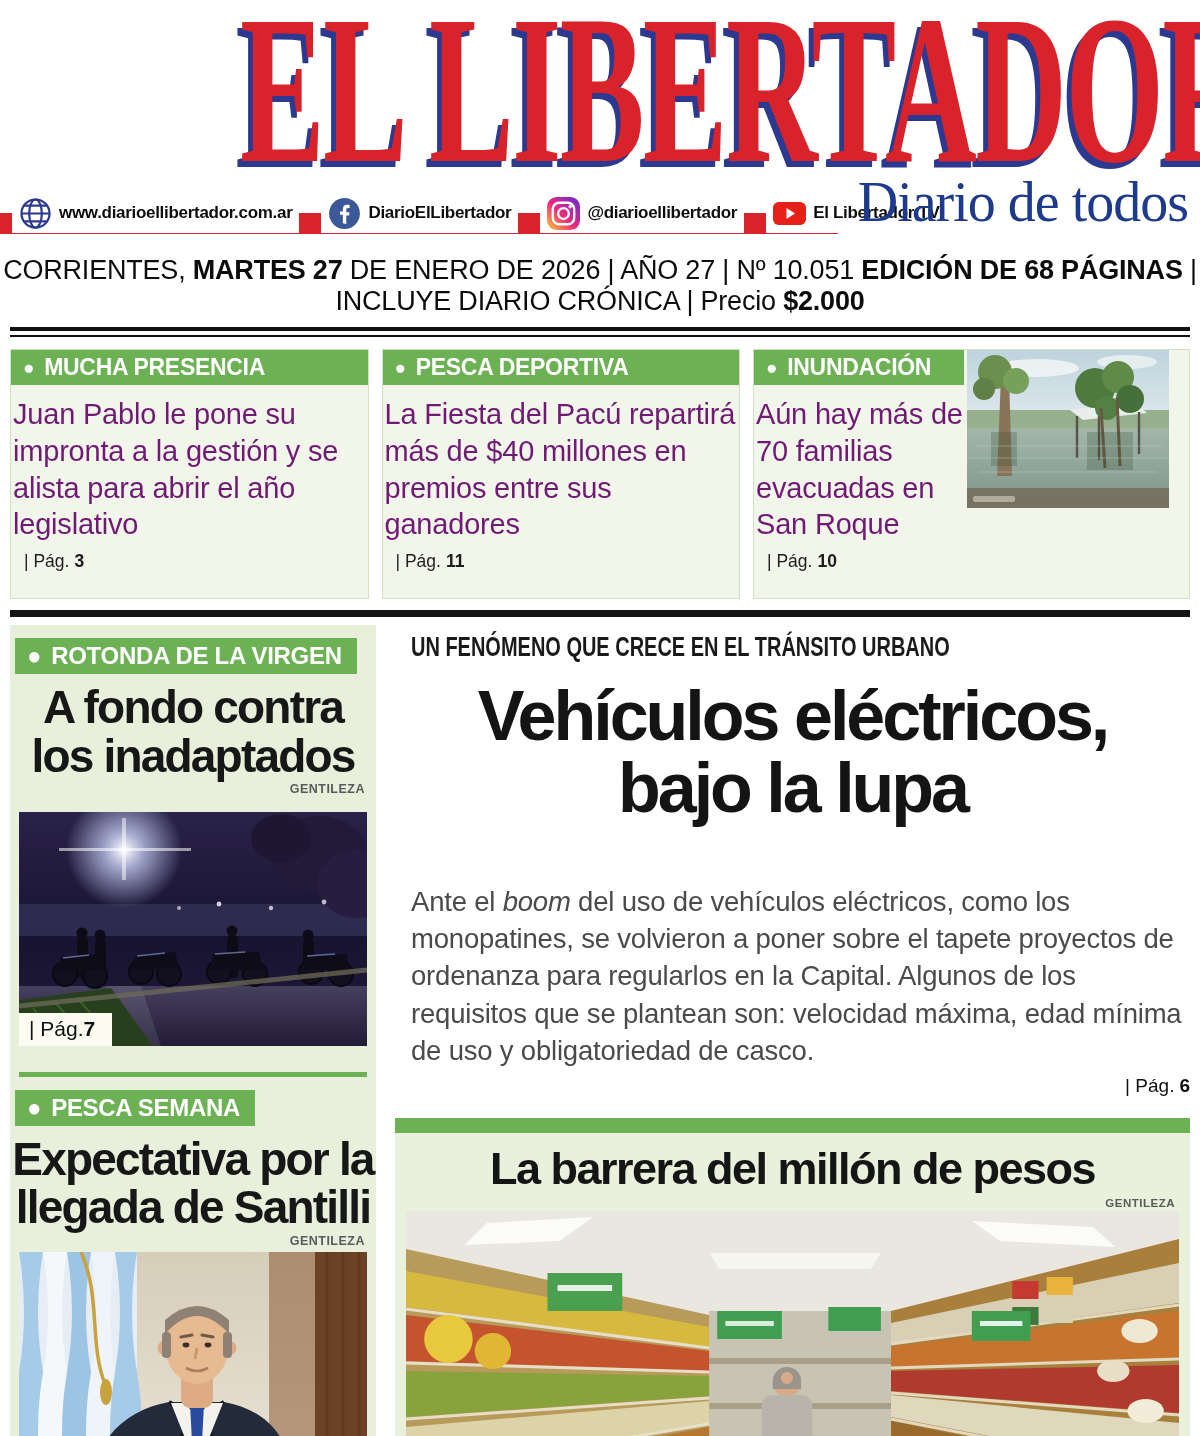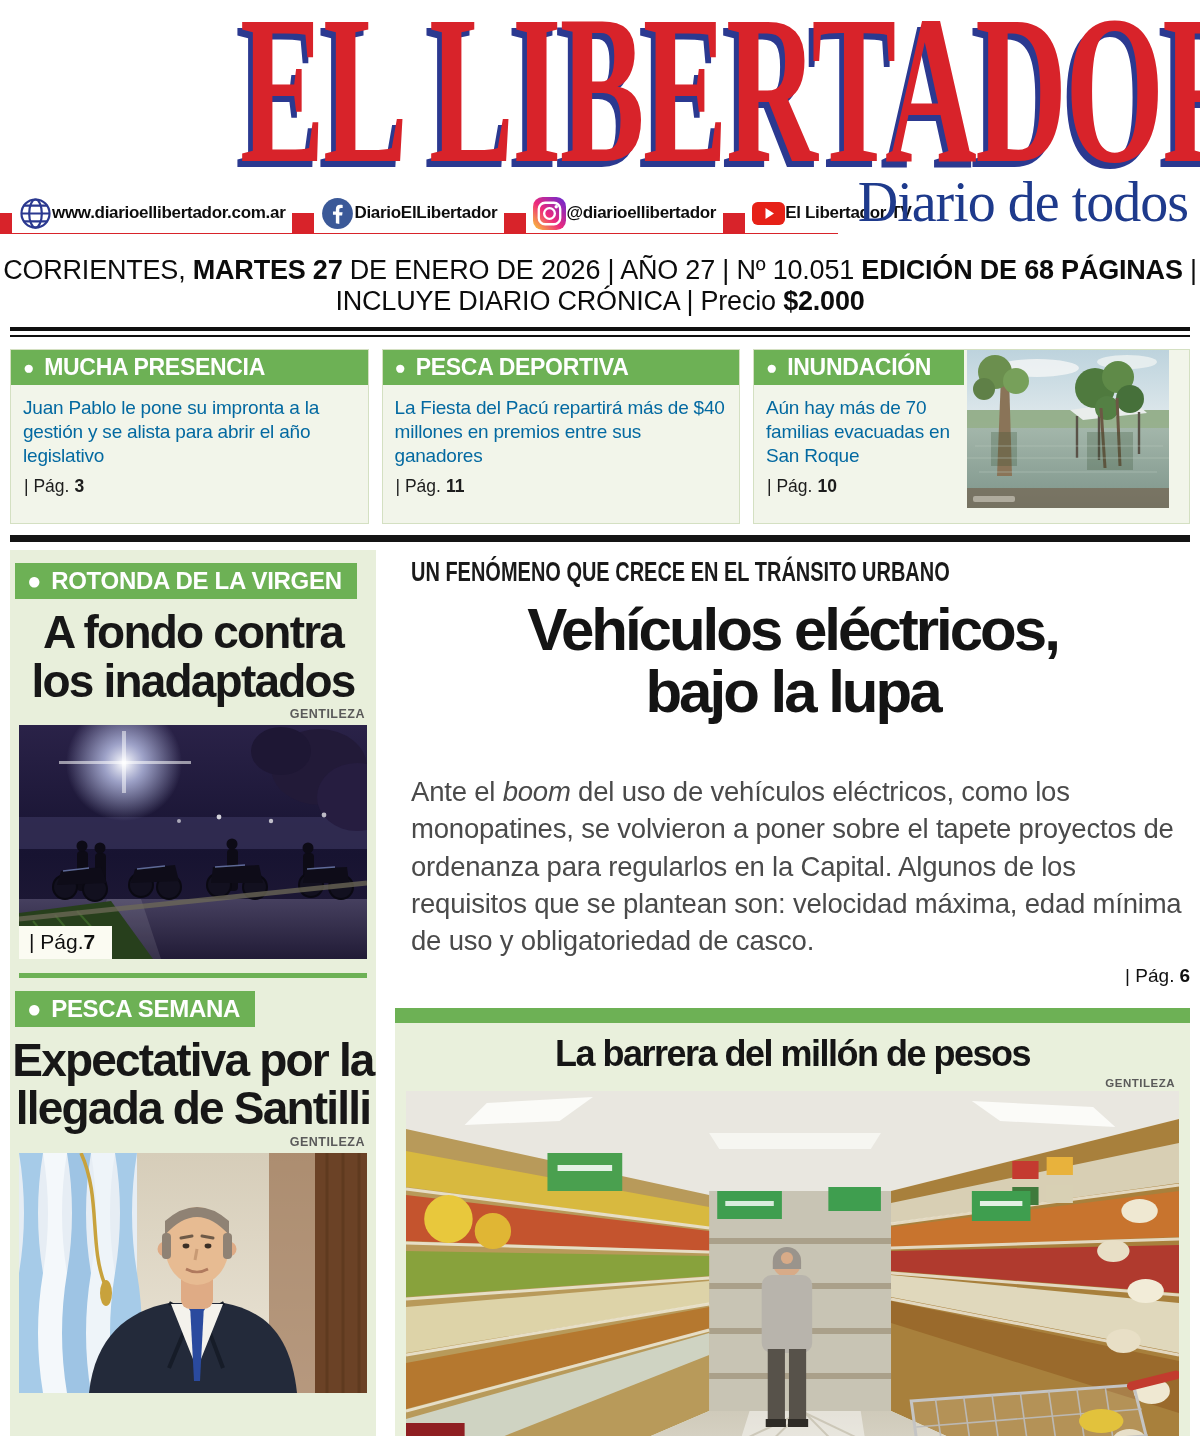--- a/index.html
+++ b/index.html
@@ -9,40 +9,40 @@
   
   .masthead{position:relative;height:186px}
   .masthead h1{margin:0;position:absolute;left:0;right:0;top:-6px;text-align:center;
     font-family:"Liberation Serif",serif;font-weight:700;font-size:212px;line-height:192px;
     color:#d8232a;white-space:nowrap;letter-spacing:-3px;
     transform:scaleX(.60);transform-origin:50% 50%;
     text-shadow:-8px 6px 0 #2b3990}
   .social{position:relative;height:54px}
   .redbar{position:absolute;left:0;top:27px;width:838px;height:21px;background:#d8232a}
   .social-items{position:absolute;left:12px;top:2px;display:flex;align-items:center;height:50px}
-  .social-item{display:flex;align-items:center;background:#fff;padding:3px 7px;margin-right:22px}
+  .social-item{display:flex;align-items:center;gap:7px;background:#fff;padding:3px 7px;margin-right:22px}
   .social-item .lbl{font-weight:700;font-size:17px;letter-spacing:-.3px;color:#0d0d0d;white-space:nowrap}
   .social-item svg{display:block}
   .tagline{position:absolute;right:12px;top:-16px;font-family:"Liberation Serif",serif;
     font-size:56px;color:#1e3a8c;letter-spacing:-1px}
 
   
   .dateline{text-align:center;font-size:27px;color:#0c0c0c;padding:15px 0 8px;letter-spacing:-.2px}
   .dateline b{font-weight:700}
   .rule2{margin:2px 10px 0;border-top:4px solid #101010;border-bottom:2px solid #101010;height:4px}
 
   
   .teasers{display:flex;gap:13px;margin:12px 10px 0;align-items:stretch}
   .teaser{background:#f2f5ea;border:1px solid #d4e0c2;display:flex;flex-direction:column;box-sizing:border-box}
   .t12{width:361px}
   .t3{width:440px;position:relative}
   .tagbar{background:#6db155;color:#fff;font-weight:700;font-size:23px;padding:4px 12px;
     display:flex;align-items:center;gap:10px;letter-spacing:-.3px}
   .tagbar .dot{font-size:19px;line-height:1}
-  .teaser .txt{padding:11px 12px 2px;font-size:19px;color:#0369a1;line-height:1.27;letter-spacing:-.2px}
+  .teaser .txt{padding:11px 2px 2px;font-size:29px;color:#701a75;line-height:1.27;letter-spacing:-.2px}
   .pag{font-size:17.5px;color:#1d1d1d}
   .pag b{margin-left:5px}
   .teaser .pag{padding:6px 13px 26px;margin-top:auto}
   .t3 .tagbar{width:186px;flex:none}
   .t3 .txt{width:208px;box-sizing:content-box}
   .t3-photo{position:absolute;top:0;right:20px;width:202px;height:158px}
   .t3-photo svg{display:block;width:100%;height:100%}
 
   .blackrule{margin:11px 10px 0;height:7px;background:#141414}
 
@@ -62,28 +62,28 @@
   .fig2{height:240px}
   .overlay-pag{position:absolute;left:0;bottom:0;background:#fbfbf2;padding:4px 17px 5px 10px;
     font-size:21px;color:#101010}
   .cap{margin:11px 11px 0;font-size:20.5px;line-height:1.31;color:#3d3d3d;text-align:justify}
   .cap b{color:#0e0e0e}
   .gdivider{height:5px;background:#6db155;margin:14px 9px 0}
 
   .kicker{margin:7px 0 0 16px;height:32px}
   .kicker span{display:inline-block;font-weight:700;font-size:27px;color:#1a1a1a;
     transform:scaleX(.74);transform-origin:0 50%;white-space:nowrap}
-  .mhead{text-align:center;font-weight:700;font-size:60px;line-height:1.03;letter-spacing:-3px;
-    color:#141414;margin-top:10px}
+  .mhead{text-align:center;font-weight:700;font-size:70px;line-height:1.03;letter-spacing:-3px;
+    color:#141414;margin-top:16px}
   .lead{margin:21px 8px 0 16px;font-size:27.5px;line-height:1.36;color:#4a4a4a;letter-spacing:-.2px}
   .mpag{text-align:right;font-size:19px;margin:5px 0 0;color:#111}
 
   .barrera{margin-top:21px;background:#e9f0dc}
   .greenbar{height:15px;background:#6db155}
-  .bhead{text-align:center;font-size:36px;font-weight:700;letter-spacing:-1.5px;color:#151515;margin:10px 0 0}
+  .bhead{text-align:center;font-size:45px;font-weight:700;letter-spacing:-1.5px;color:#151515;margin:10px 0 0}
   .barrera .credit{margin:2px 15px 2px;font-size:11.5px}
   .bfig{position:relative;margin:0 11px;height:450px}
   .bfig svg{display:block;width:100%;height:100%}
 </style>
 </head>
 <body>
 
 <div class="page">
 
   <header class="masthead">
@@ -226,21 +226,21 @@
 
     <aside class="leftcol">
 
       <div class="ltag">
           <span class="dot">●</span>
           <span>ROTONDA DE LA VIRGEN</span>
         </div>
       <h2 class="lhead"><span>A fondo contra</span><br><span>los inadaptados</span></h2>
       <div class="credit">GENTILEZA</div>
 
-      <figure class="lfig fig1" style="margin:0 9px">
+      <figure class="lfig fig1" style="margin:12px 9px">
         <svg viewBox="0 0 348 234" preserveAspectRatio="none">
           <defs>
             <linearGradient id="nsky" x1="0" y1="0" x2="0" y2="1">
                 <stop offset="0" stop-color="#2a2248"></stop>
                 <stop offset=".55" stop-color="#171331"></stop>
                 <stop offset="1" stop-color="#221c38"></stop>
               </linearGradient>
             <radialGradient id="flare" cx=".5" cy=".5" r=".5">
                 <stop offset="0" stop-color="#ffffff"></stop>
                 <stop offset=".35" stop-color="#cfd8ff" stop-opacity=".7"></stop>

